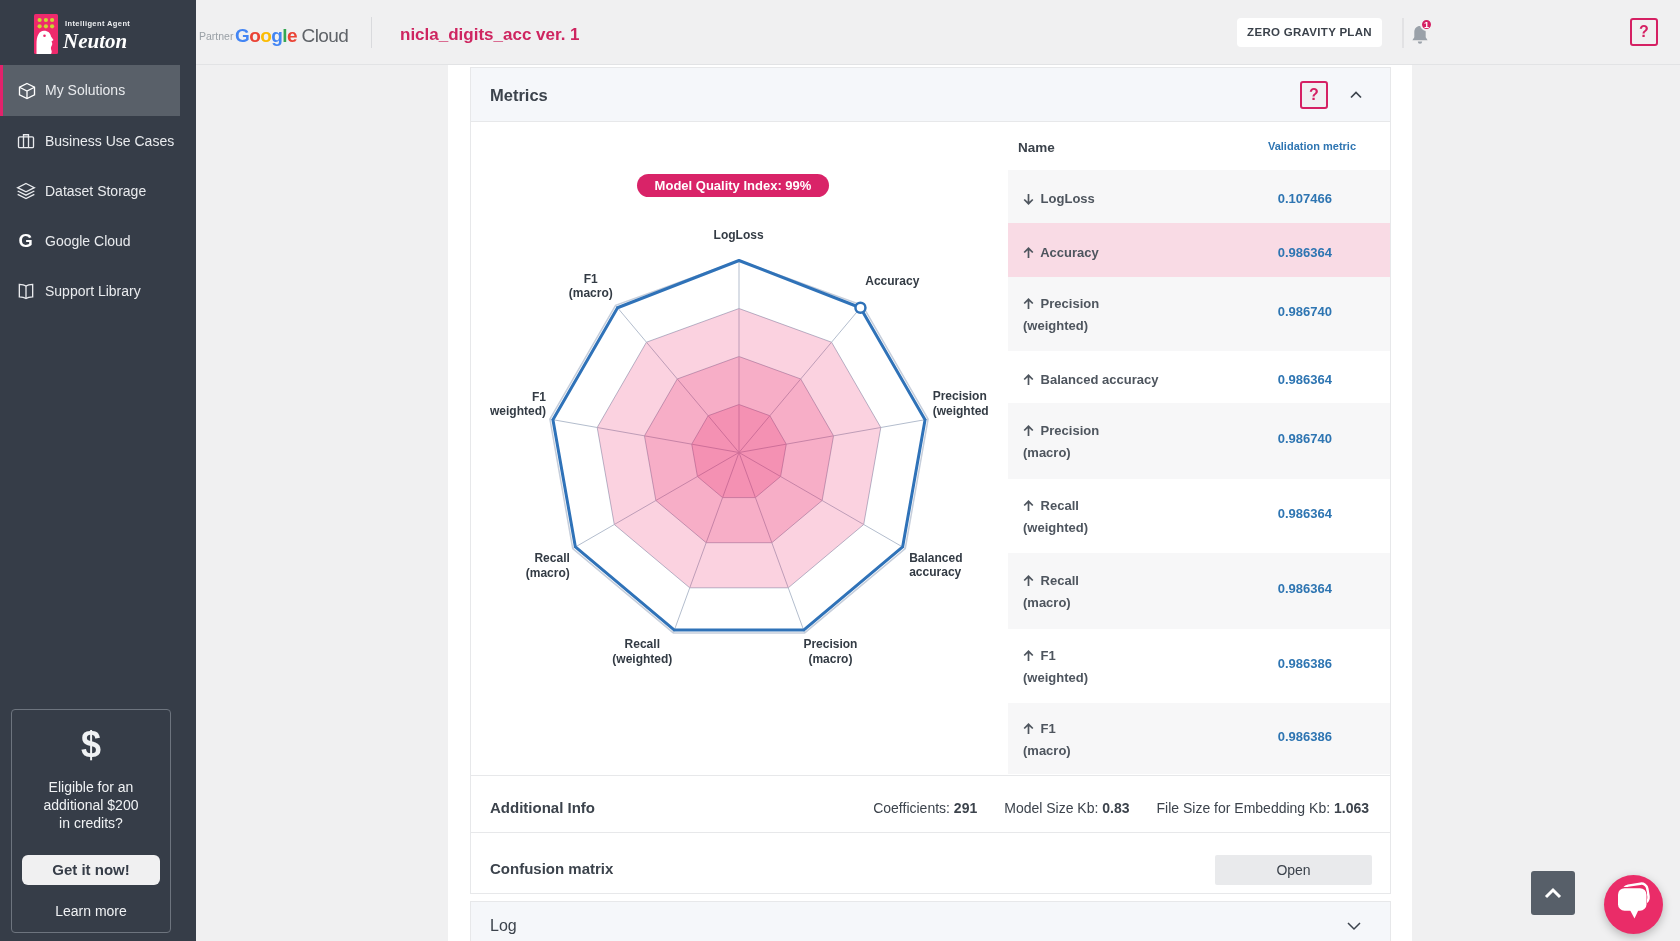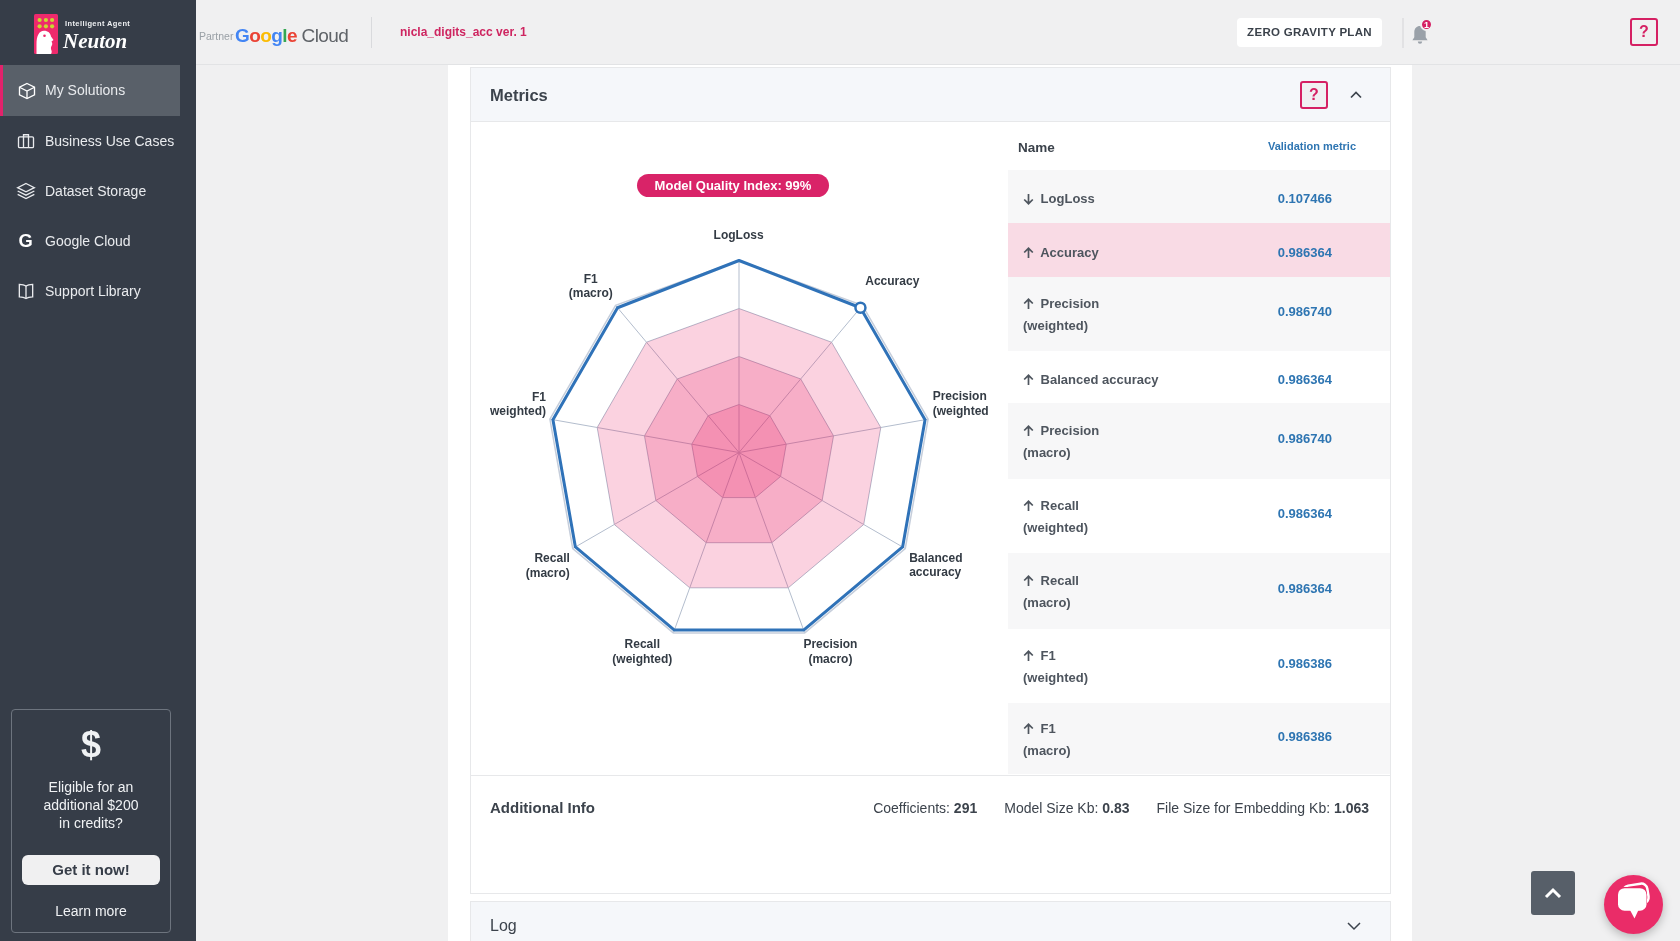--- a/index.html
+++ b/index.html
@@ -5,21 +5,21 @@
   * { margin:0; padding:0; box-sizing:border-box; }
   html,body { width:1680px; height:941px; overflow:hidden; background:#f0f0f1;
     font-family:"Liberation Sans", sans-serif; }
 
   
   #topbar { position:absolute; left:180px; top:0; width:1500px; height:65px;
     background:#f0f0f1; border-bottom:1px solid #e2e3e5; }
   #partner { position:absolute; left:19px; top:30px; font-size:10.5px; color:#9aa0a6; }
   #glogo { position:absolute; left:55px; top:18px; }
   #tdivider { position:absolute; left:191px; top:17px; width:1px; height:31px; background:#d9dadd; }
-  #title { position:absolute; left:220px; top:25px; font-size:12px; font-weight:bold; color:#ce2560; }
+  #title { position:absolute; left:220px; top:25px; font-size:17px; font-weight:bold; color:#ce2560; }
   #planbtn { position:absolute; left:1057px; top:18px; width:145px; height:29px; background:#fff;
     border-radius:4px; text-align:center; line-height:29px; font-size:11.5px; font-weight:bold;
     color:#3b424b; letter-spacing:0.3px; }
   #bdivider { position:absolute; left:1222px; top:18px; width:2px; height:30px; background:#e2e2e4; }
   #bellwrap { position:absolute; left:1226px; top:19px; width:28px; height:28px; }
   #bellbadge { position:absolute; left:1240px; top:17.5px; width:13px; height:13px; background:#d52063;
     border:2px solid #f0f0f1; border-radius:50%; color:#fff; font-size:9px; font-weight:bold;
     text-align:center; line-height:10px; }
   #helpbox { position:absolute; left:1450px; top:18px; width:28px; height:28px;
     border:2.5px solid #d52063; border-radius:3px; color:#d52063; font-size:16px; font-weight:bold;
@@ -216,20 +216,24 @@
             <path d="M5.5 11 L5.5 1.5 M1.2 5.5 L5.5 1.3 L9.8 5.5" stroke="#4e555e" stroke-width="1.7" fill="none"></path>
           </svg> F1<br>(macro)</div>
       <div class="val" style="top:26px">0.986386</div>
     </div>
   </div>
 
   <div class="sect" id="addinfo">
     <div class="t">Additional Info</div>
     <div class="r">Coefficients: <b>291</b><span style="display:inline-block;width:27px"></span>Model Size Kb: <b>0.83</b><span style="display:inline-block;width:27px"></span>File Size for Embedding Kb: <b>1.063</b></div>
   </div>
+  <div class="sect" id="confmat">
+    <div class="t">Confusion matrix</div>
+    <div id="openbtn">Open</div>
+  </div>
 </div>
 
 <div id="card2">
   <div class="t">Log</div>
   <svg style="position:absolute;left:875px;top:18px" width="16" height="12" viewBox="0 0 16 12">
     <path d="M2 3 L8 9 L14 3" stroke="#3c434c" stroke-width="1.5" fill="none"></path>
   </svg>
 </div>
 
 <div id="sidebar">

